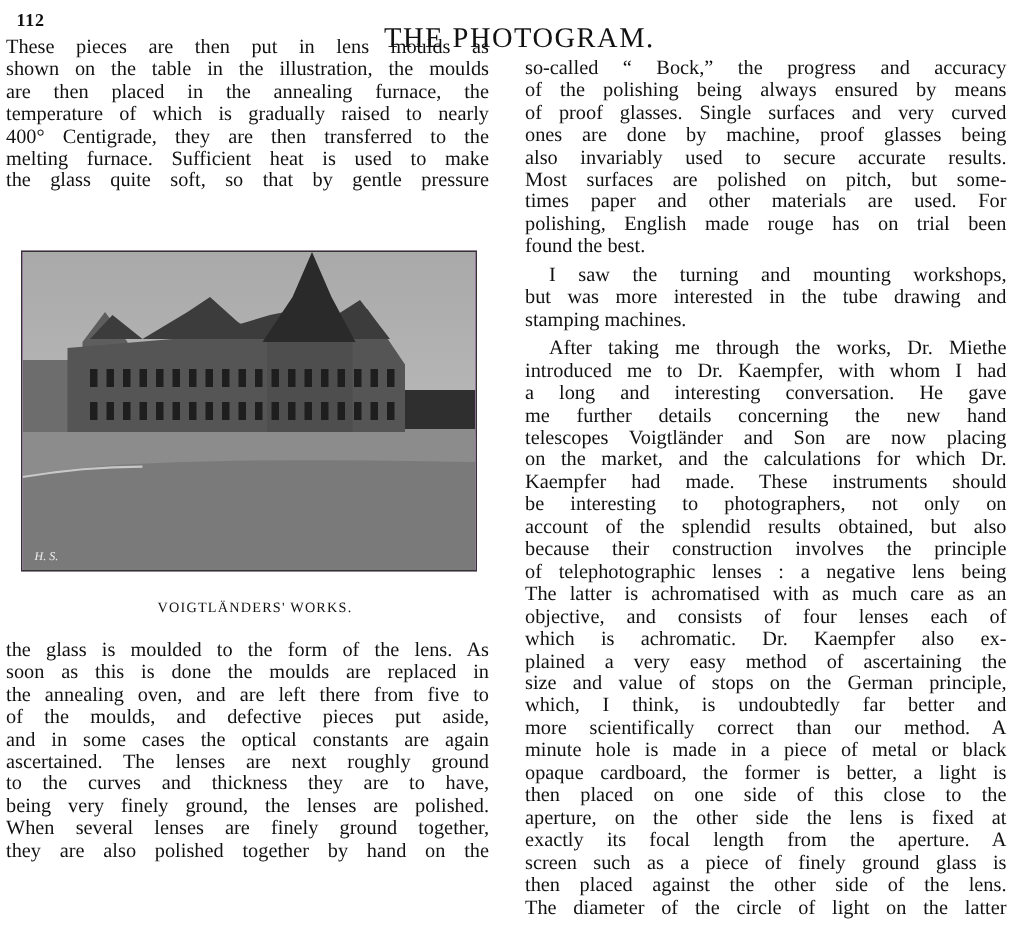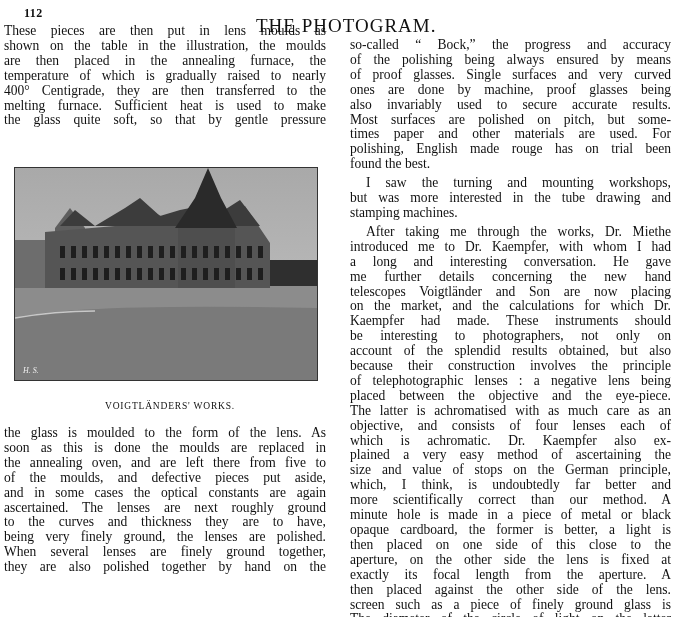--- a/index.html
+++ b/index.html
@@ -1,19 +1,19 @@
 <!DOCTYPE html>
 <html><head>
 <meta charset="utf-8">
 <style>
   html, body { margin:0; padding:0; background:#ffffff; }
   body { width:677px; height:617px; position:relative; overflow:hidden;
          font-family:"Liberation Serif", "DejaVu Serif", serif; color:#111; }
   .header { position:absolute; top:3px; left:8px; right:4px; height:20px; }
-  .page-num { position:absolute; left:16px; top:3px; font-size:12px; font-weight:bold; letter-spacing:0.5px; }
+  .page-num { position:absolute; left:3px; top:3px; font-size:12px; font-weight:bold; letter-spacing:0.5px; }
   .running-title { position:absolute; left:248px; top:0px; font-size:19px; letter-spacing:1px;margin-top:12px; }
   .col { position:absolute; font-size:13.55px; line-height:14.9px; text-align:justify; }
   .col-left { left:4px; width:322px; }
   .col-right { left:350px; width:321px; }
   .line { display:block; white-space:nowrap; text-align:justify; text-align-last:justify; }
   .line.last { text-align-last:left; }
   .line.indent { padding-left:16px; }
   .para-gap { height:4px; }
   .figure { position:absolute; left:14px; top:167px; width:302px; height:212px;
             border:1px solid #333; background:#f0abfc; overflow:hidden; }
@@ -143,30 +143,29 @@
       <span class="line">introduced me to Dr. Kaempfer, with whom I had</span>
       <span class="line">a long and interesting conversation.  He gave</span>
       <span class="line">me further details concerning the new hand</span>
       <span class="line">telescopes Voigtländer and Son are now placing</span>
       <span class="line">on the market, and the calculations for which Dr.</span>
       <span class="line">Kaempfer had made.  These instruments should</span>
       <span class="line">be interesting to photographers, not only on</span>
       <span class="line">account of the splendid results obtained, but also</span>
       <span class="line">because their construction involves the principle</span>
       <span class="line">of telephotographic lenses : a negative lens being</span>
-      <span class="line">placed between the objective and the eye-piece.</span>
       <span class="line">The latter is achromatised with as much care as an</span>
       <span class="line">objective, and consists of four lenses each of</span>
       <span class="line">which is achromatic.  Dr. Kaempfer also ex-</span>
       <span class="line">plained a very easy method of ascertaining the</span>
       <span class="line">size and value of stops on the German principle,</span>
       <span class="line">which, I think, is undoubtedly far better and</span>
       <span class="line">more scientifically correct than our method.  A</span>
       <span class="line">minute hole is made in a piece of metal or black</span>
       <span class="line">opaque cardboard, the former is better, a light is</span>
       <span class="line">then placed on one side of this close to the</span>
       <span class="line">aperture, on the other side the lens is fixed at</span>
       <span class="line">exactly its focal length from the aperture.  A</span>
+      <span class="line">screen such as a piece of finely ground glass is</span>
       <span class="line">then placed against the other side of the lens.</span>
-      <span class="line">screen such as a piece of finely ground glass is</span>
       <span class="line">The diameter of the circle of light on the latter</span>
     </div>
   </div>
 
 </body></html>

